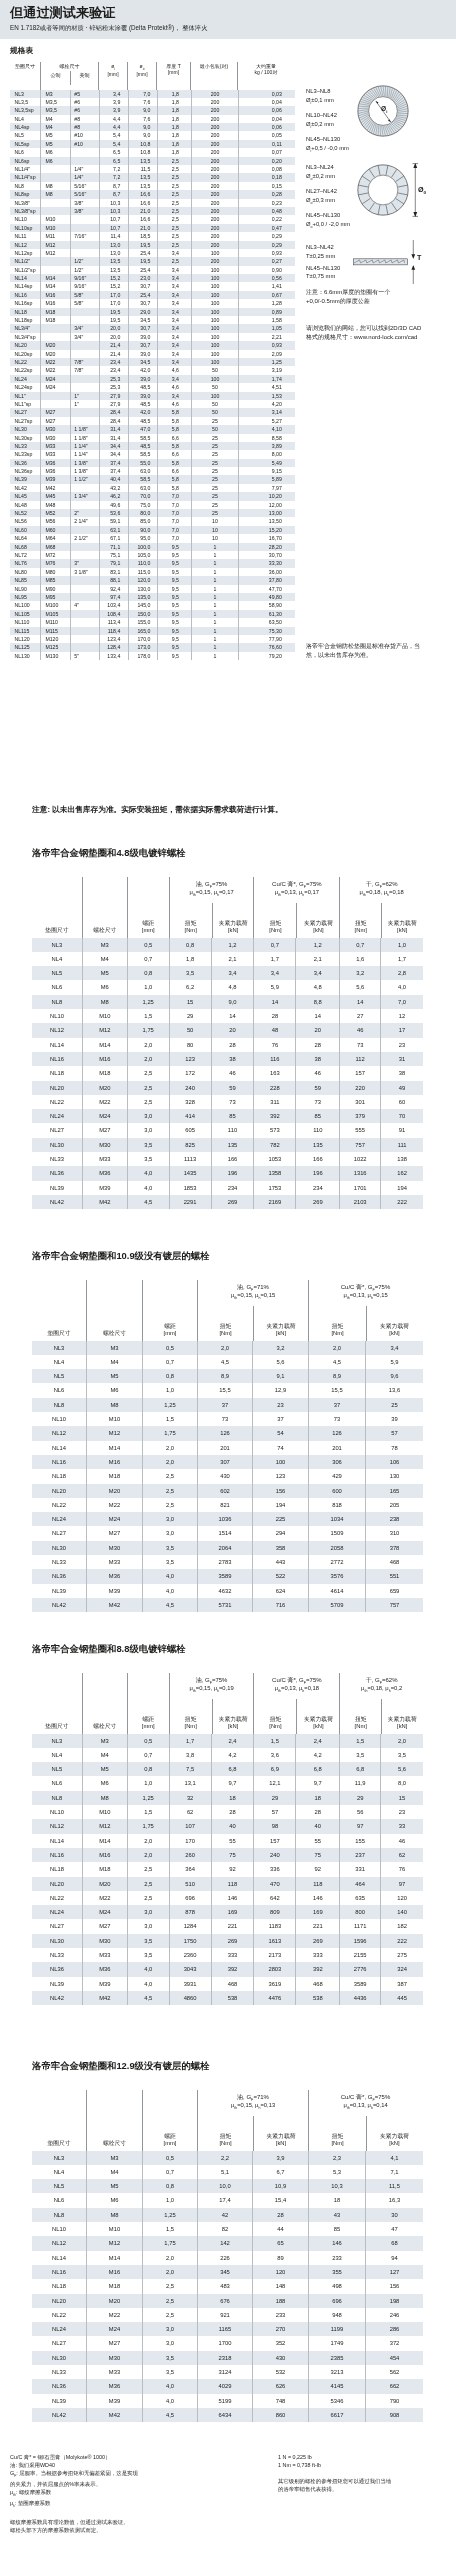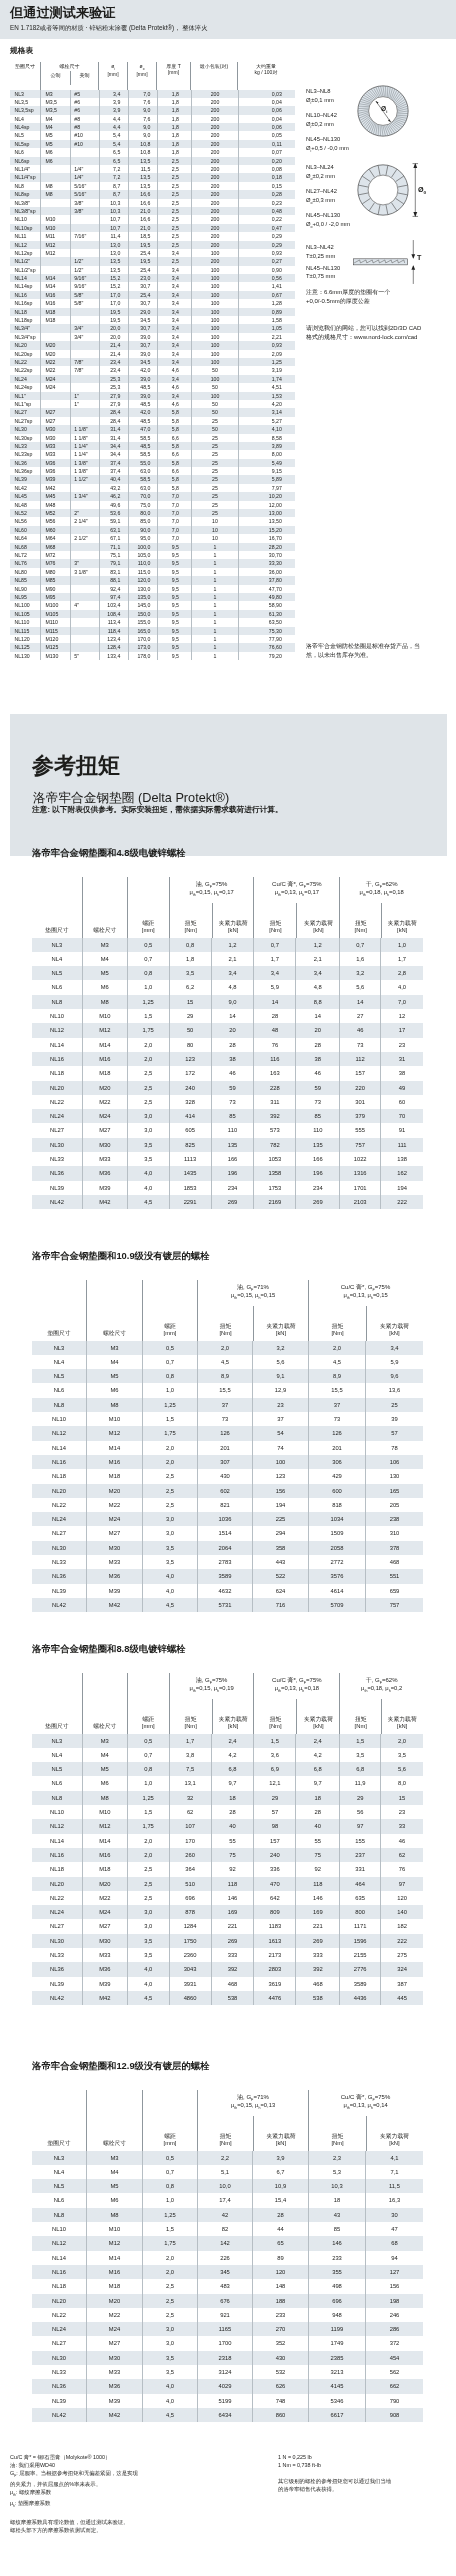--- a/index.html
+++ b/index.html
@@ -950,25 +950,21 @@
   </div>
   <div class="dim-label" style="left:417px;top:253px">T</div>
 
   <div class="note pre" style="top:288px">注意：6.6mm厚度的垫圈有一个
 +0,0/-0.5mm的厚度公差</div>
   <div class="note pre" style="top:324px">请浏览我们的网站，您可以找到2D/3D CAD
 格式的规格尺寸：www.nord-lock.com/cad</div>
   <div class="note pre" style="top:642px">洛帝牢合金钢防松垫圈是标准存货产品，当
 然，以未出售库存为准。</div>
 
-  <div class="section-band">
-    <div class="big">参考扭矩</div>
-    <div class="sub">洛帝牢合金钢垫圈 (Delta Protekt®)</div>
-  </div>
-  <div class="notice">注意: 以下附表仅供参考。实际安装扭矩，需依据实际需求载荷进行计算。</div>
+  <div class="notice">注意: 以未出售库存为准。实际安装扭矩，需依据实际需求载荷进行计算。</div>
 
   <div class="tq-block" style="top:847px" id="tq0">
       <div class="tq-title">洛帝牢合金钢垫圈和4.8级电镀锌螺栓</div>
       <div class="tq-head">
         <div class="tq-bcell" style="width: 51px;">
           <div class="tq-blabel">垫圈尺寸</div>
         </div>
         <div class="tq-bcell" style="width: 45px;">
           <div class="tq-blabel">螺栓尺寸</div>
         </div>

